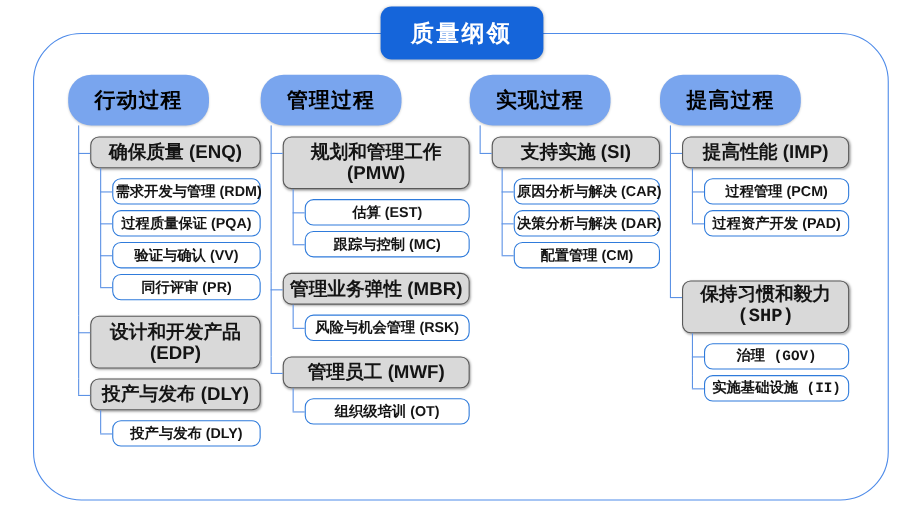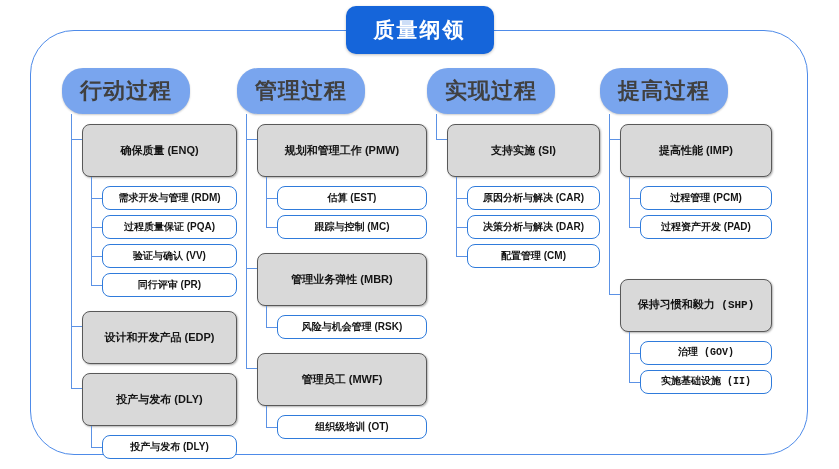--- a/index.html
+++ b/index.html
@@ -17,22 +17,22 @@
     position:absolute; top:6px; left:50%; transform:translateX(-50%);
     z-index:5; background:var(--c-title,#1565DA); color:#fff;
     font-weight:bold; font-size:21px; letter-spacing:2px;
     padding:10px 28px; border-radius:10px;
     box-shadow:0 1px 3px rgba(0,0,0,.25);
   }
   .columns { position:absolute; left:62px; top:68px; z-index:2; display:flex; align-items:flex-start; }
   .col { flex:0 0 auto; }
   .hdr {
     width:128px; height:46px; border-radius:21px;
-    background:var(--c-header,#79A5EE); color:#404040;
-    font-size:22px; font-weight:bold; letter-spacing:1px;
+    background:var(--c-header,#79A5EE); color:#000000;
+    font-size:19px; font-weight:bold; letter-spacing:1px;
     display:flex; align-items:center; justify-content:center;
     box-shadow:0 1px 2px rgba(0,0,0,.2);
   }
   .children { margin-left:9px; }
   .node { position:relative; padding:0 0 5px 11px; --line:var(--c-connector,#5C92E5); }
   .node::before {
     content:""; position:absolute; left:0; top:var(--mid,14px);
     width:11px; height:0; border-top:1.5px solid var(--line);
   }
   .node::after {
@@ -43,26 +43,26 @@
   .node.group { padding-bottom:9px; }
   .children > .node:first-child { padding-top:10px; }
   .gray-children > .node:first-child { padding-top:9px; }
   .node.gap-top { padding-top:26px;font-family:Liberation Mono, monospace; }
   .box {
     box-sizing:border-box; display:block; width:100%;
     font-weight:bold; color:#141414; text-align:center;
   }
   .box.gray {
     background:var(--c-gray,#D9D9D9); border:1.5px solid var(--c-grayb,#595959);
-    border-radius:8px; font-size:11px; line-height:19px; padding:16px 4px;
+    border-radius:8px; font-size:17px; line-height:19px; padding:4px 4px;
     box-shadow:1px 1px 2px rgba(0,0,0,.3);
   }
   .box.white {
     background:#fff; border:1.4px solid var(--c-leafb,#2F7BDB);
-    border-radius:8px; font-size:10px; line-height:16px; padding:3px 2px;
+    border-radius:8px; font-size:13px; line-height:16px; padding:3px 2px;
     white-space:pre;
   }
 </style>
 </head>
 <body>
 
 <div class="frame"></div>
 
 <div class="title">质量纲领</div>
 

